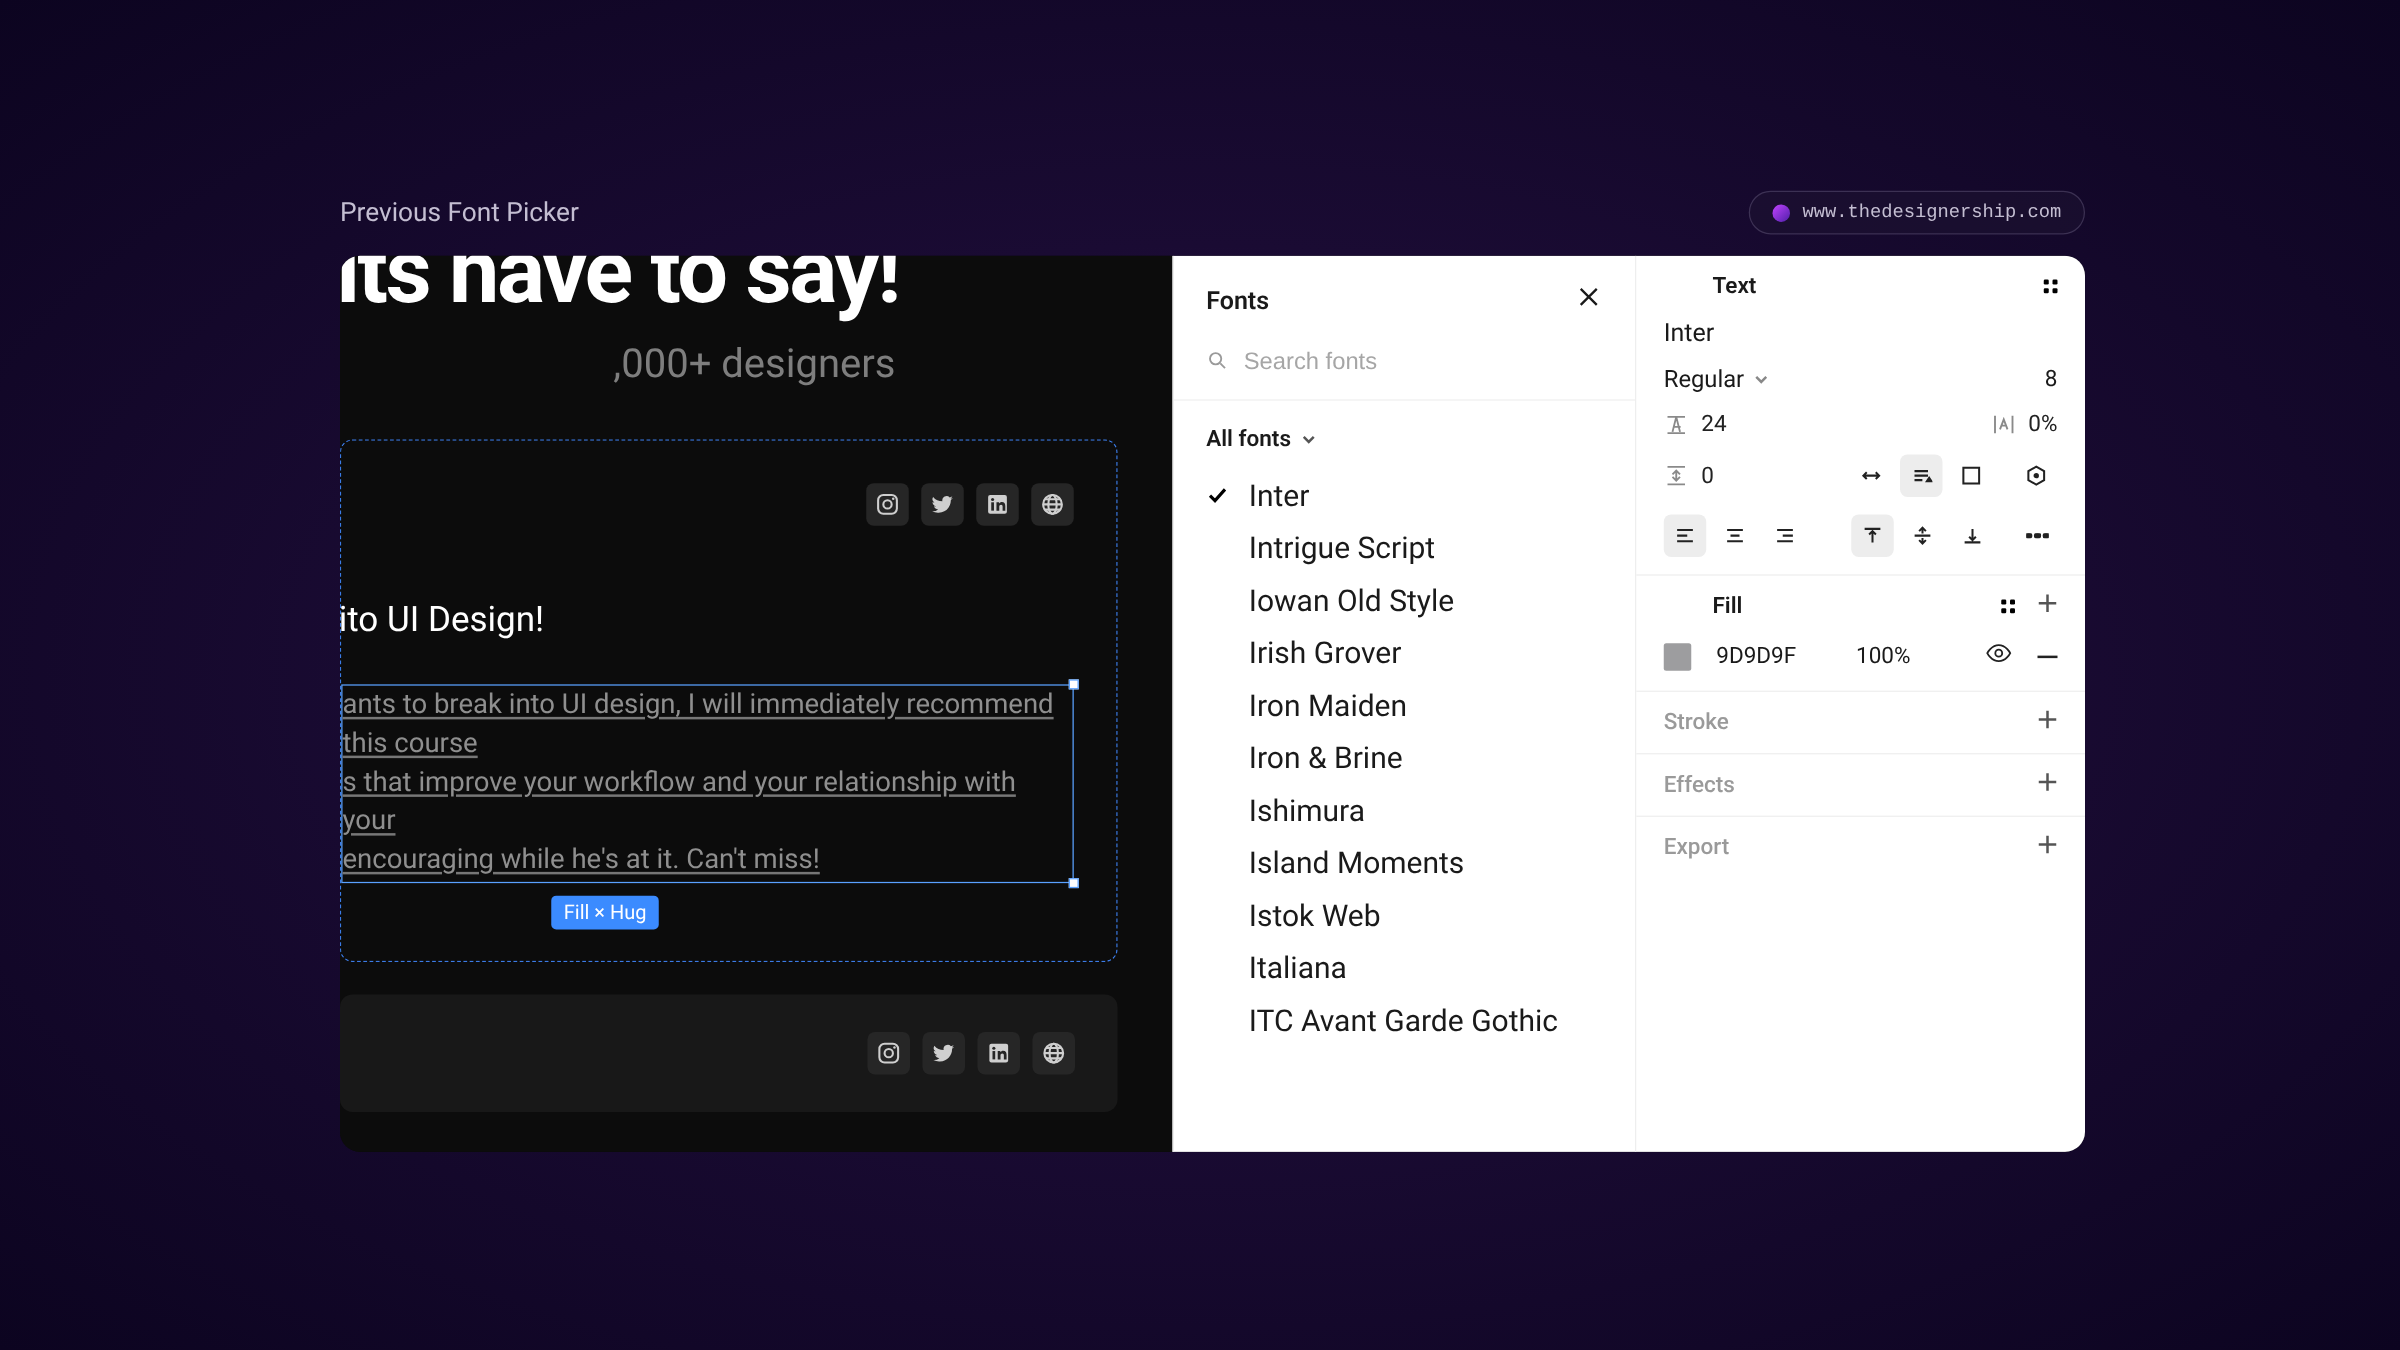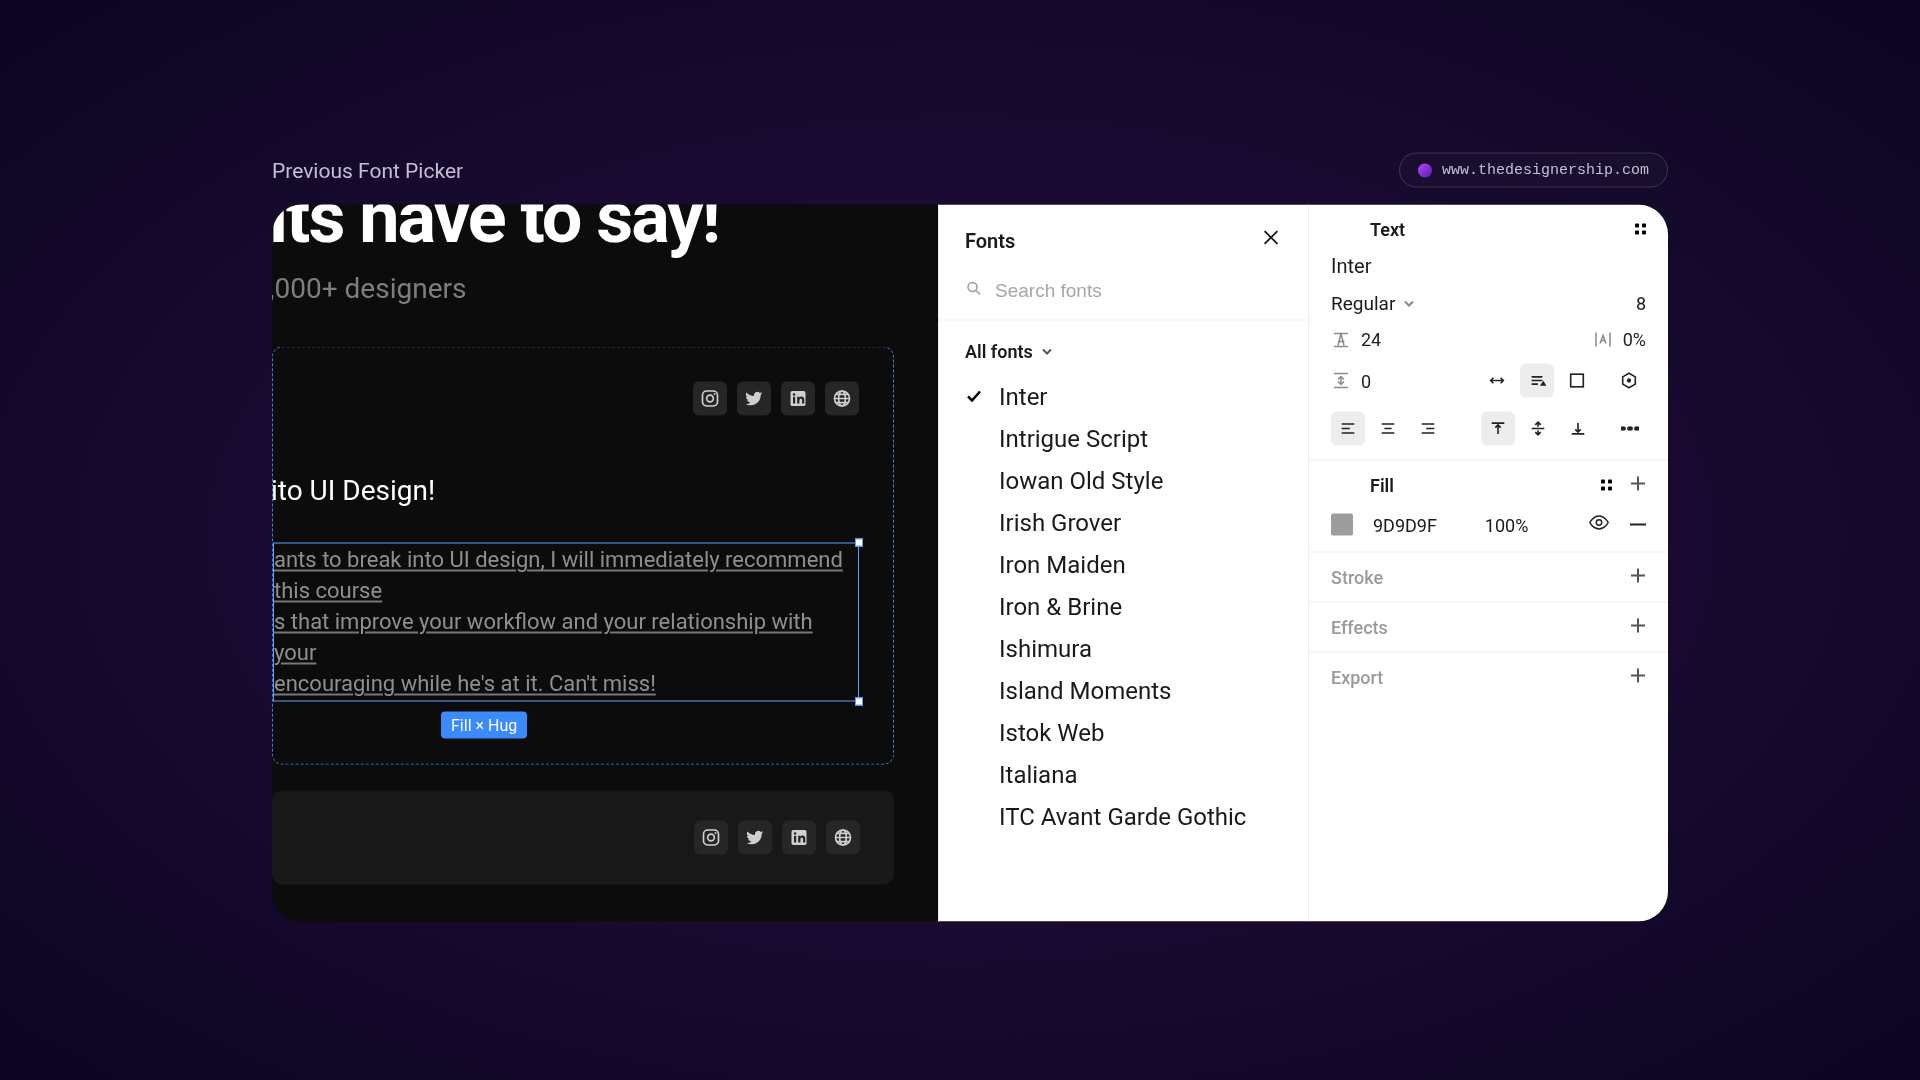--- a/index.html
+++ b/index.html
@@ -42,21 +42,21 @@
   background: linear-gradient(135deg,#c243ff,#4e1fa8);
 }
 .pill-text { font-size: 15px; color: #c4bed2; }
 
 .board {
   position: absolute;
   left: 40px;
   right: 20px;
   top: 74px;
   bottom: 28px;
-  border-radius: 30px;
+  border-radius: 16px;
   background: #0f0f0f;
   overflow: hidden;
 }
 
 
 .canvas {
   position: absolute;
   left: 0; top: 0;
   right: 730px;
   bottom: 0;
@@ -66,24 +66,25 @@
 }
 .canv-head {
   font-size: 72px;
   font-weight: 700;
   color: #ffffff;
   margin-top: -30px;
   margin-left: -3px;
   letter-spacing: -2px;
 }
 .canv-sub {
-  font-size: 28px;
+  font-size: 32px;
   color: #7e7e7e;
   margin-top: 12px;
   margin-left: -3px;
+  text-align: center;
 }
 .card {
   margin-top: 42px;
   margin-right: 44px;
   border: 1.5px dashed #3b7be6;
   border-radius: 10px;
   padding: 34px 34px 62px 0;
   position: relative;
 }
 .socials {

